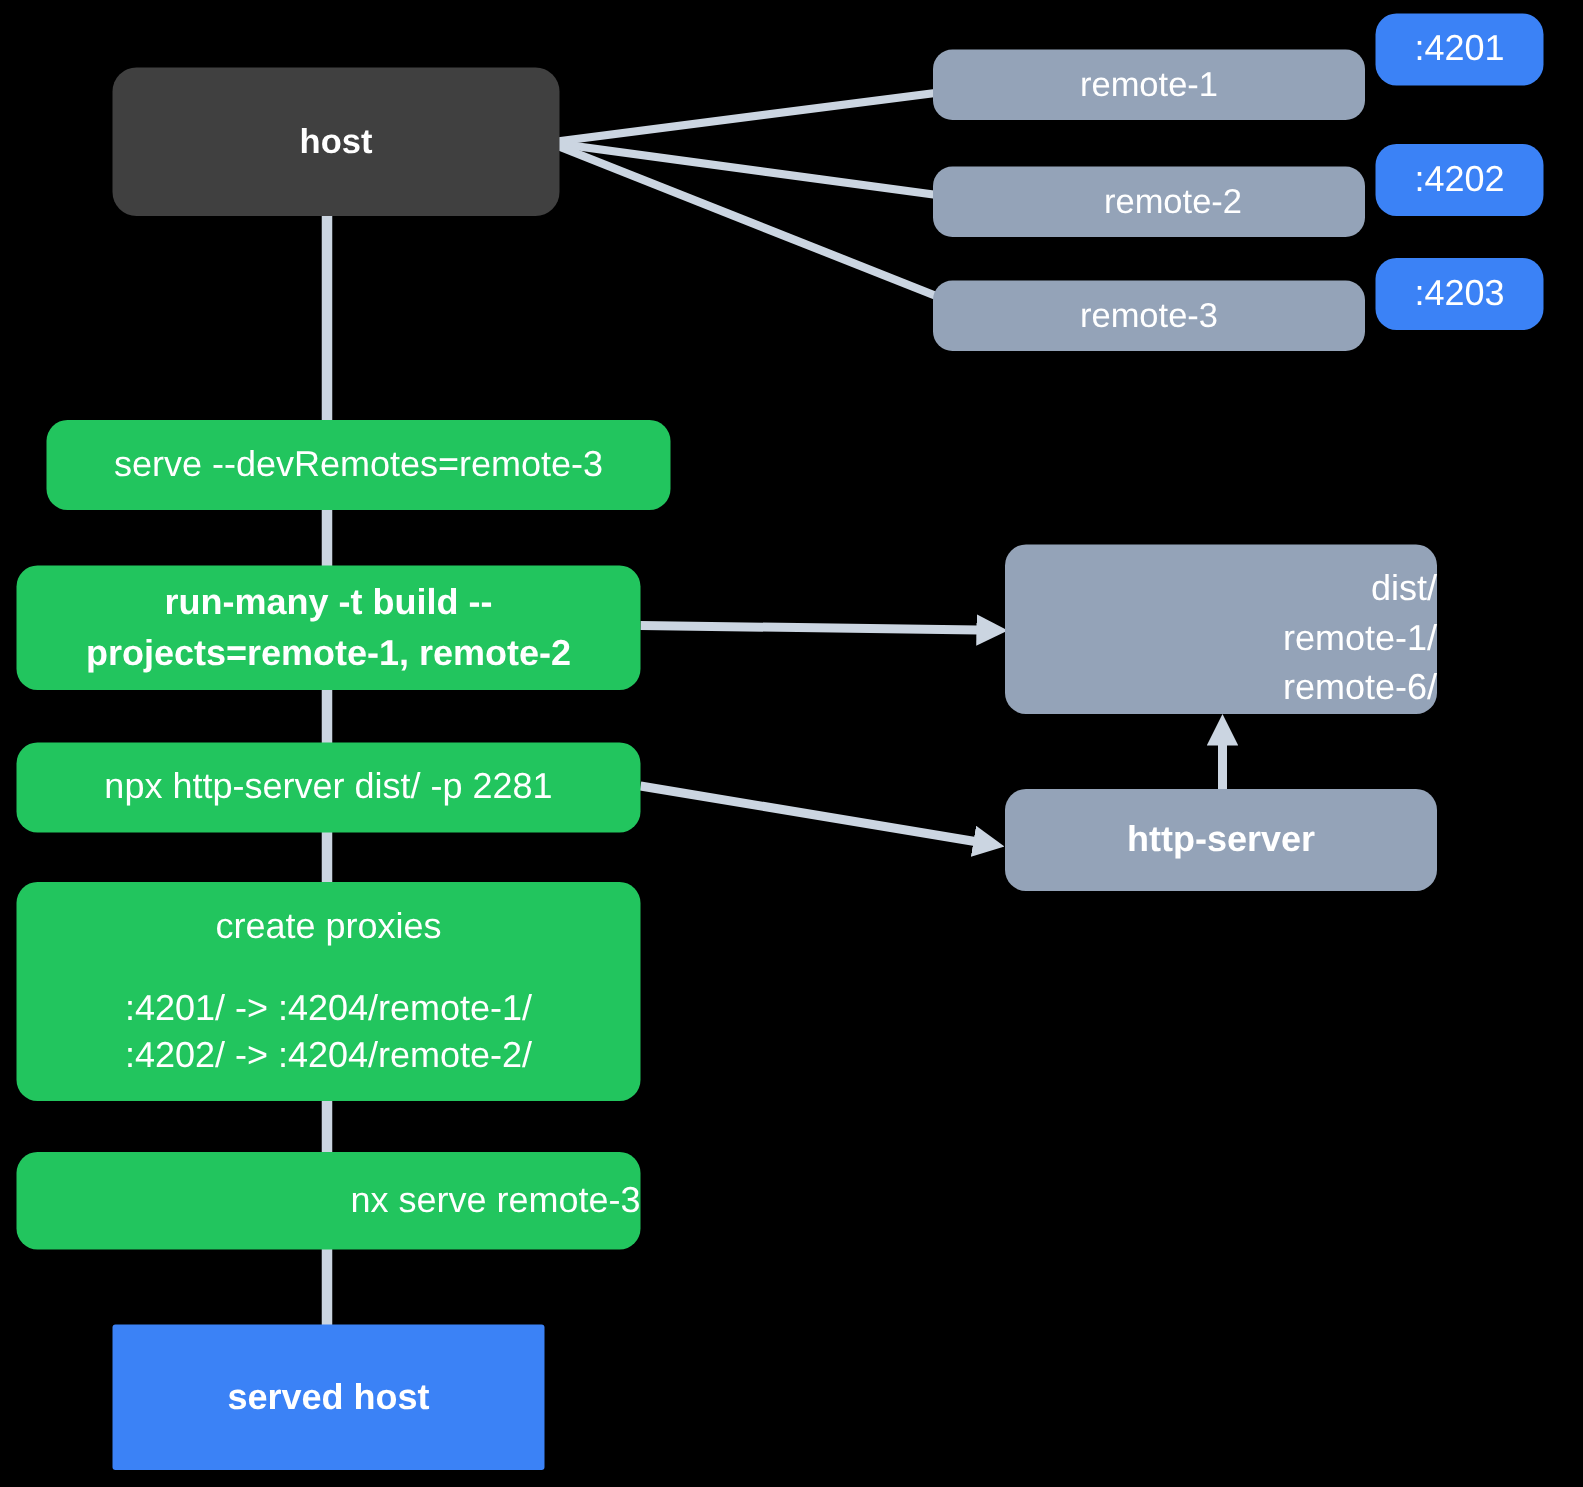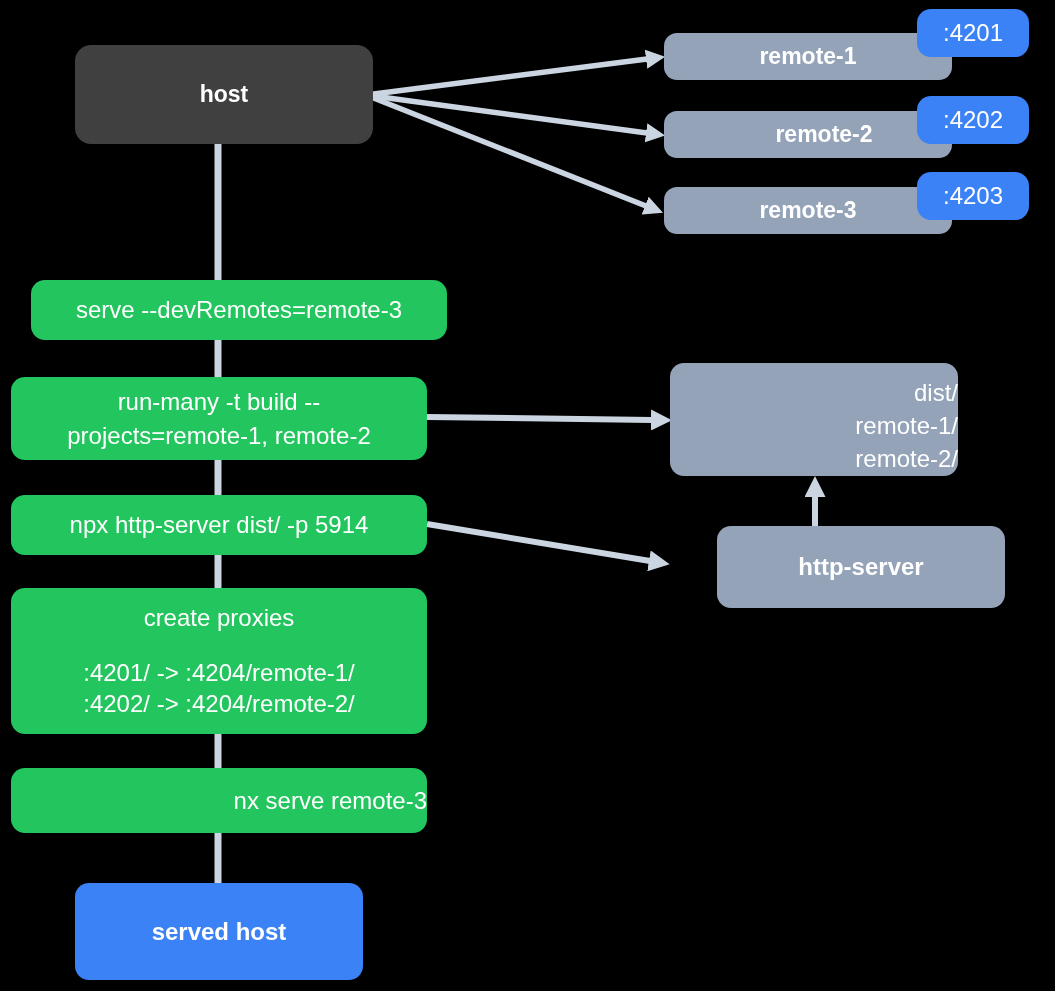--- a/index.html
+++ b/index.html
@@ -3,40 +3,40 @@
 <meta charset="utf-8">
 <style>
   html,body{margin:0;padding:0;background:#000;}
   body{font-family:"Liberation Sans","DejaVu Sans",sans-serif;}
   .canvas{position:relative;width:1055px;height:991px;background:#000;overflow:hidden;}
   .connectors{position:absolute;left:0;top:0;z-index:0;}
   .box{position:absolute;z-index:1;display:flex;flex-direction:column;align-items:center;justify-content:center;
        color:#fff;box-sizing:border-box;text-align:center;}
   .host{left:75px;top:45px;width:298px;height:99px;background:#404040;border-radius:16px;
         font-size:23px;font-weight:bold;}
-  .remote{left:664px;width:288px;height:47px;background:#94a3b8;border-radius:13px;
-          font-size:23px;font-weight:bold;}
+  .remote{left:622px;width:288px;height:47px;background:#94a3b8;border-radius:13px;
+          font-size:23px;font-weight:normal;}
   .remote-1{top:33px;} .remote-2{top:111px;padding-left:32px;} .remote-3{top:187px;}
   .badge{left:917px;width:112px;height:48px;background:#3b82f6;border-radius:14px;
          font-size:24px;font-weight:400;z-index:2;}
   .badge-1{top:9px;} .badge-2{top:96px;} .badge-3{top:172px;}
   .step{left:11px;width:416px;background:#22c55e;border-radius:14px;font-size:24px;line-height:32px;}
   .step-1{top:280px;height:60px;margin-left:20px;}
-  .step-2{top:377px;height:83px;line-height:34px;}
+  .step-2{top:377px;height:83px;line-height:34px;font-weight:bold;}
   .step-3{top:495px;height:60px;}
   .step-4{top:588px;height:146px;line-height:31px;justify-content:flex-start;padding-top:14px;}
   .step-5{top:768px;height:65px;align-items:flex-end;}
   .gap-after{margin-bottom:24px;}
   .dist{left:670px;top:363px;width:288px;height:113px;background:#94a3b8;border-radius:14px;
         font-size:24px;line-height:33px;align-items:flex-end;justify-content:flex-start;
         padding:13px 0 0 31px;text-align:left;}
   .dist .indent{padding-left:47px;}
-  .httpserver{left:670px;top:526px;width:288px;height:82px;background:#94a3b8;border-radius:14px;
-              font-size:24px;font-weight:bold;margin-left:47px;}
-  .served{left:75px;top:883px;width:288px;height:97px;background:#3b82f6;border-radius:14px;
+  .httpserver{left:670px;top:526px;width:288px;height:68px;background:#94a3b8;border-radius:14px;
+              font-size:24px;font-weight:bold;}
+  .served{left:75px;top:883px;width:288px;height:97px;background:#3b82f6;border-radius:2px;
           font-size:24px;font-weight:bold;}
 </style>
 </head>
 <body>
 
 <div class="canvas">
 
   <svg class="connectors" width="1055" height="991" viewBox="0 0 1055 991">
     <defs>
       <marker id="arrow" viewBox="0 0 10 10" refX="0.5" refY="5" markerWidth="3.5" markerHeight="3.5" orient="auto-start-reverse">
@@ -80,37 +80,37 @@
   <div class="box step step-1">
     <span>serve --devRemotes=remote-3</span>
   </div>
 
   <div class="box step step-2">
     <span>run-many -t build --</span>
     <span>projects=remote-1, remote-2</span>
   </div>
 
   <div class="box step step-3">
-    <span>npx http-server dist/ -p 5914</span>
+    <span>npx http-server dist/ -p 2281</span>
   </div>
 
   <div class="box step step-4">
     <span class="gap-after">create proxies</span>
     <span>:4201/ -&gt; :4204/remote-1/</span>
     <span>:4202/ -&gt; :4204/remote-2/</span>
   </div>
 
   <div class="box step step-5">
     <span>nx serve remote-3</span>
   </div>
 
   <div class="box dist">
     <span>dist/</span>
     <span class="indent">remote-1/</span>
-    <span class="indent">remote-2/</span>
+    <span class="indent">remote-6/</span>
   </div>
 
   <div class="box httpserver">
     <span>http-server</span>
   </div>
 
   <div class="box served">
     <span>served host</span>
   </div>
 

